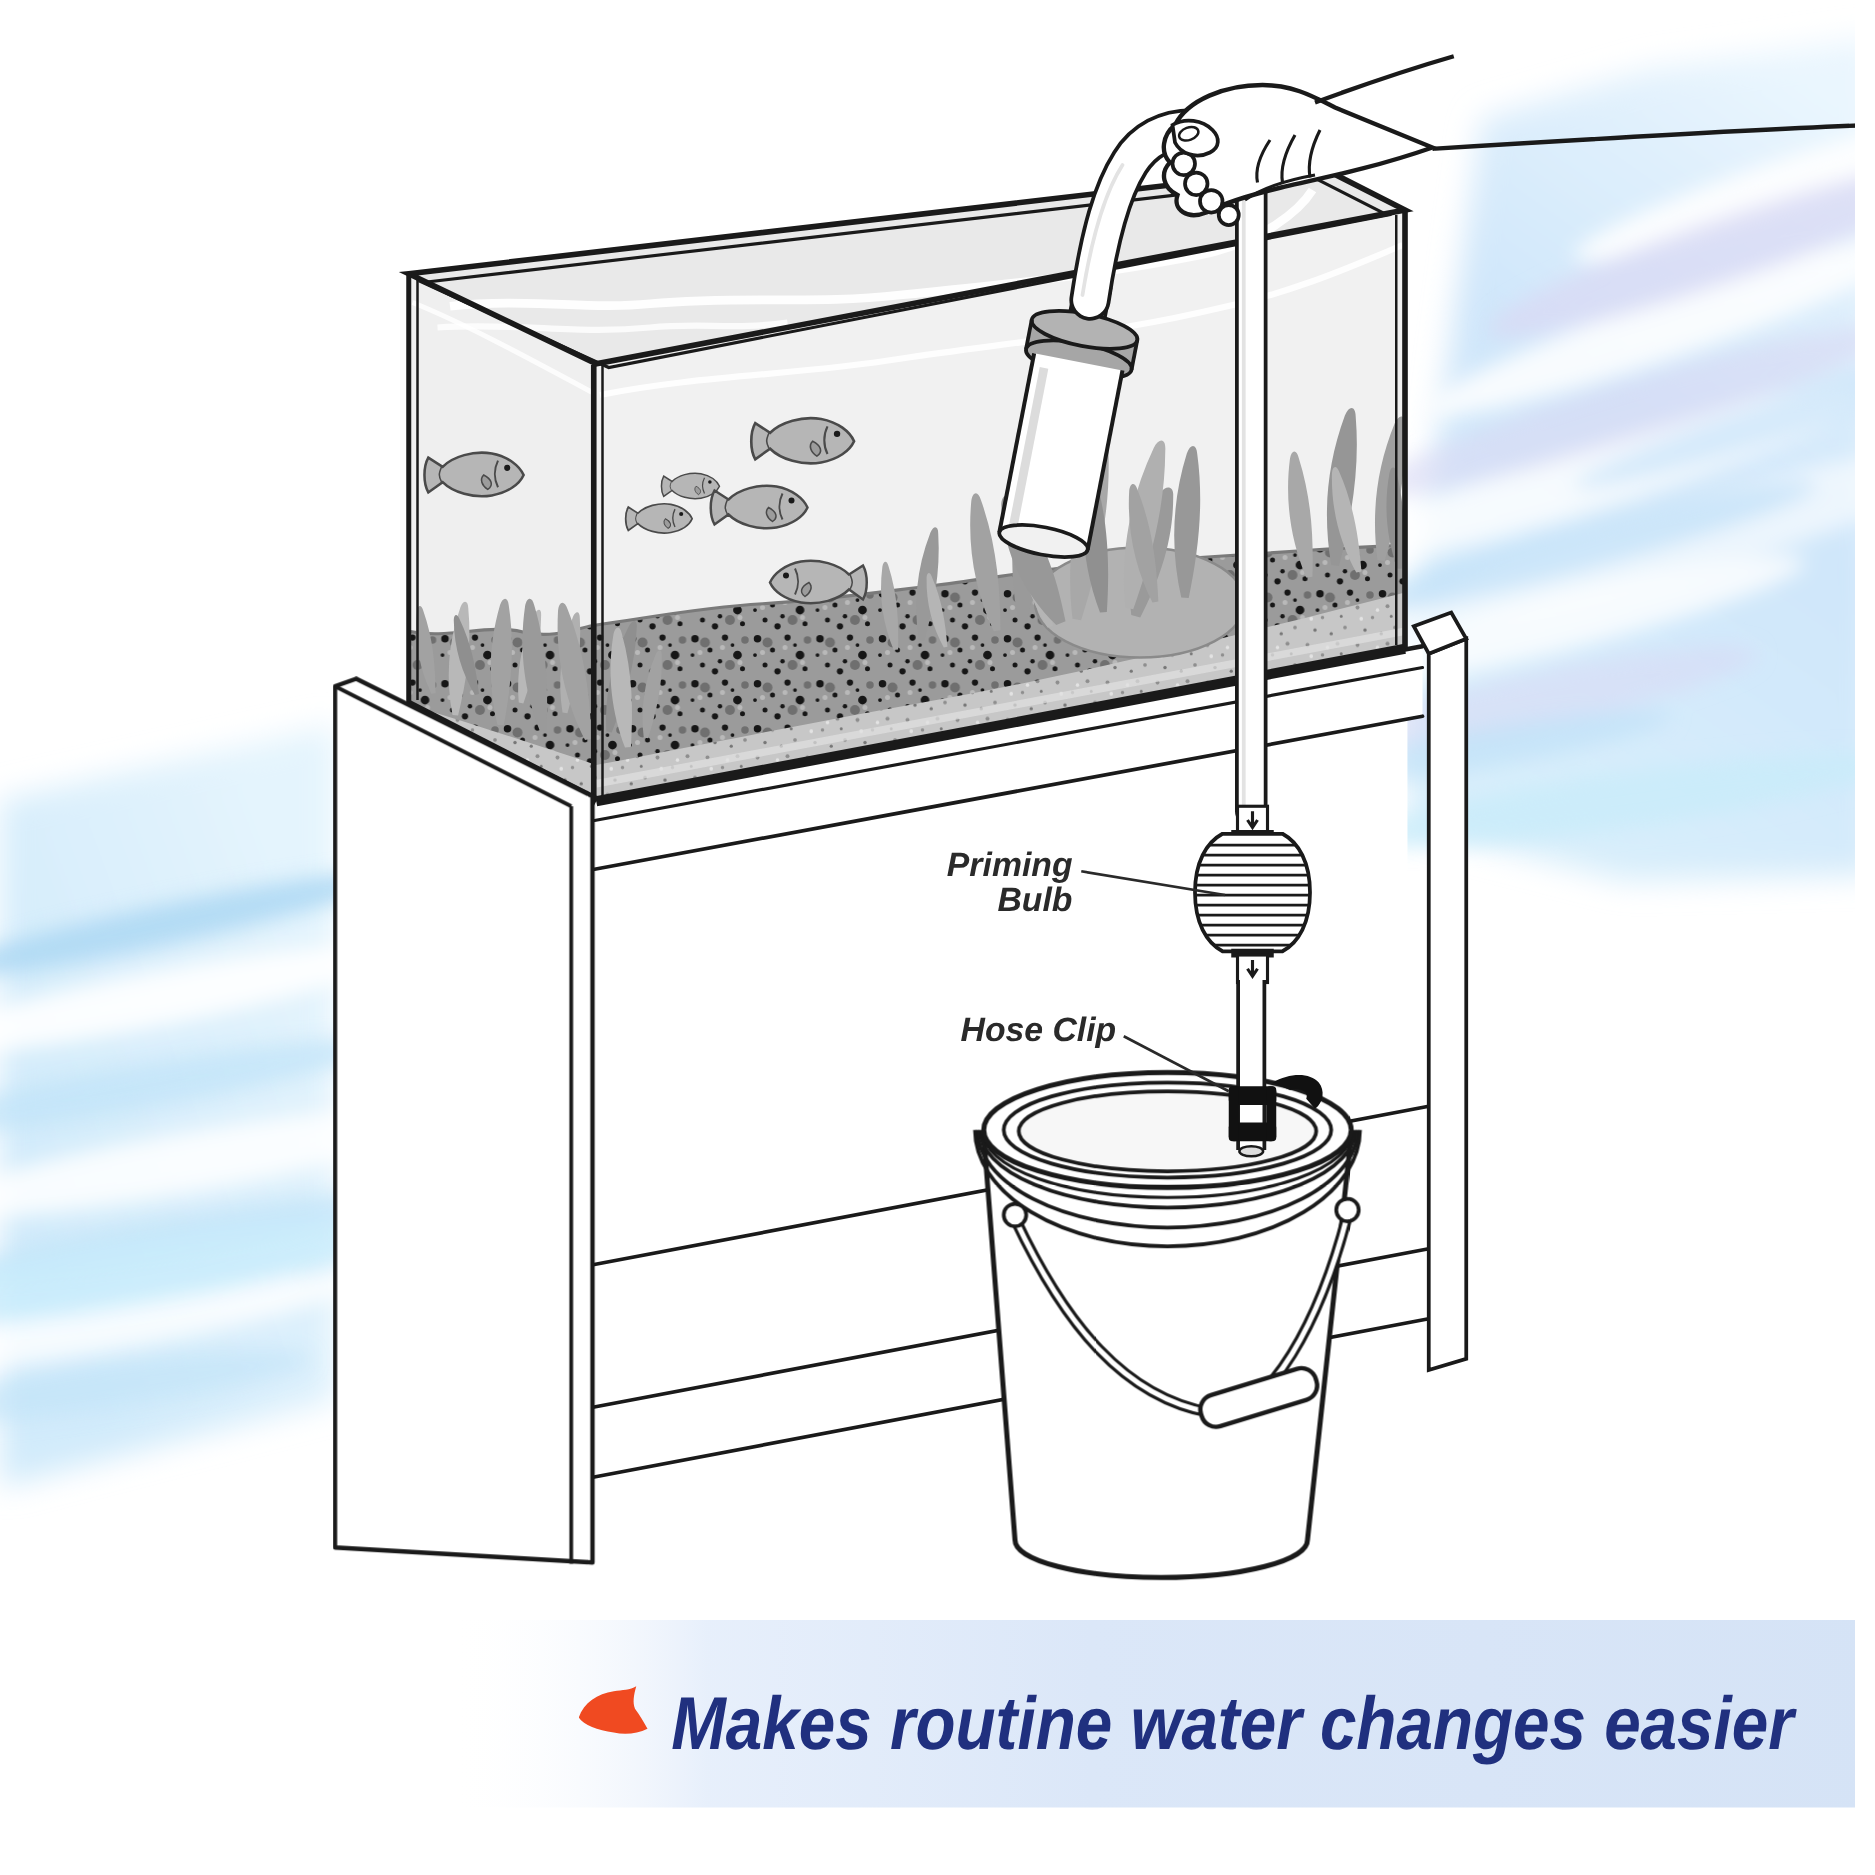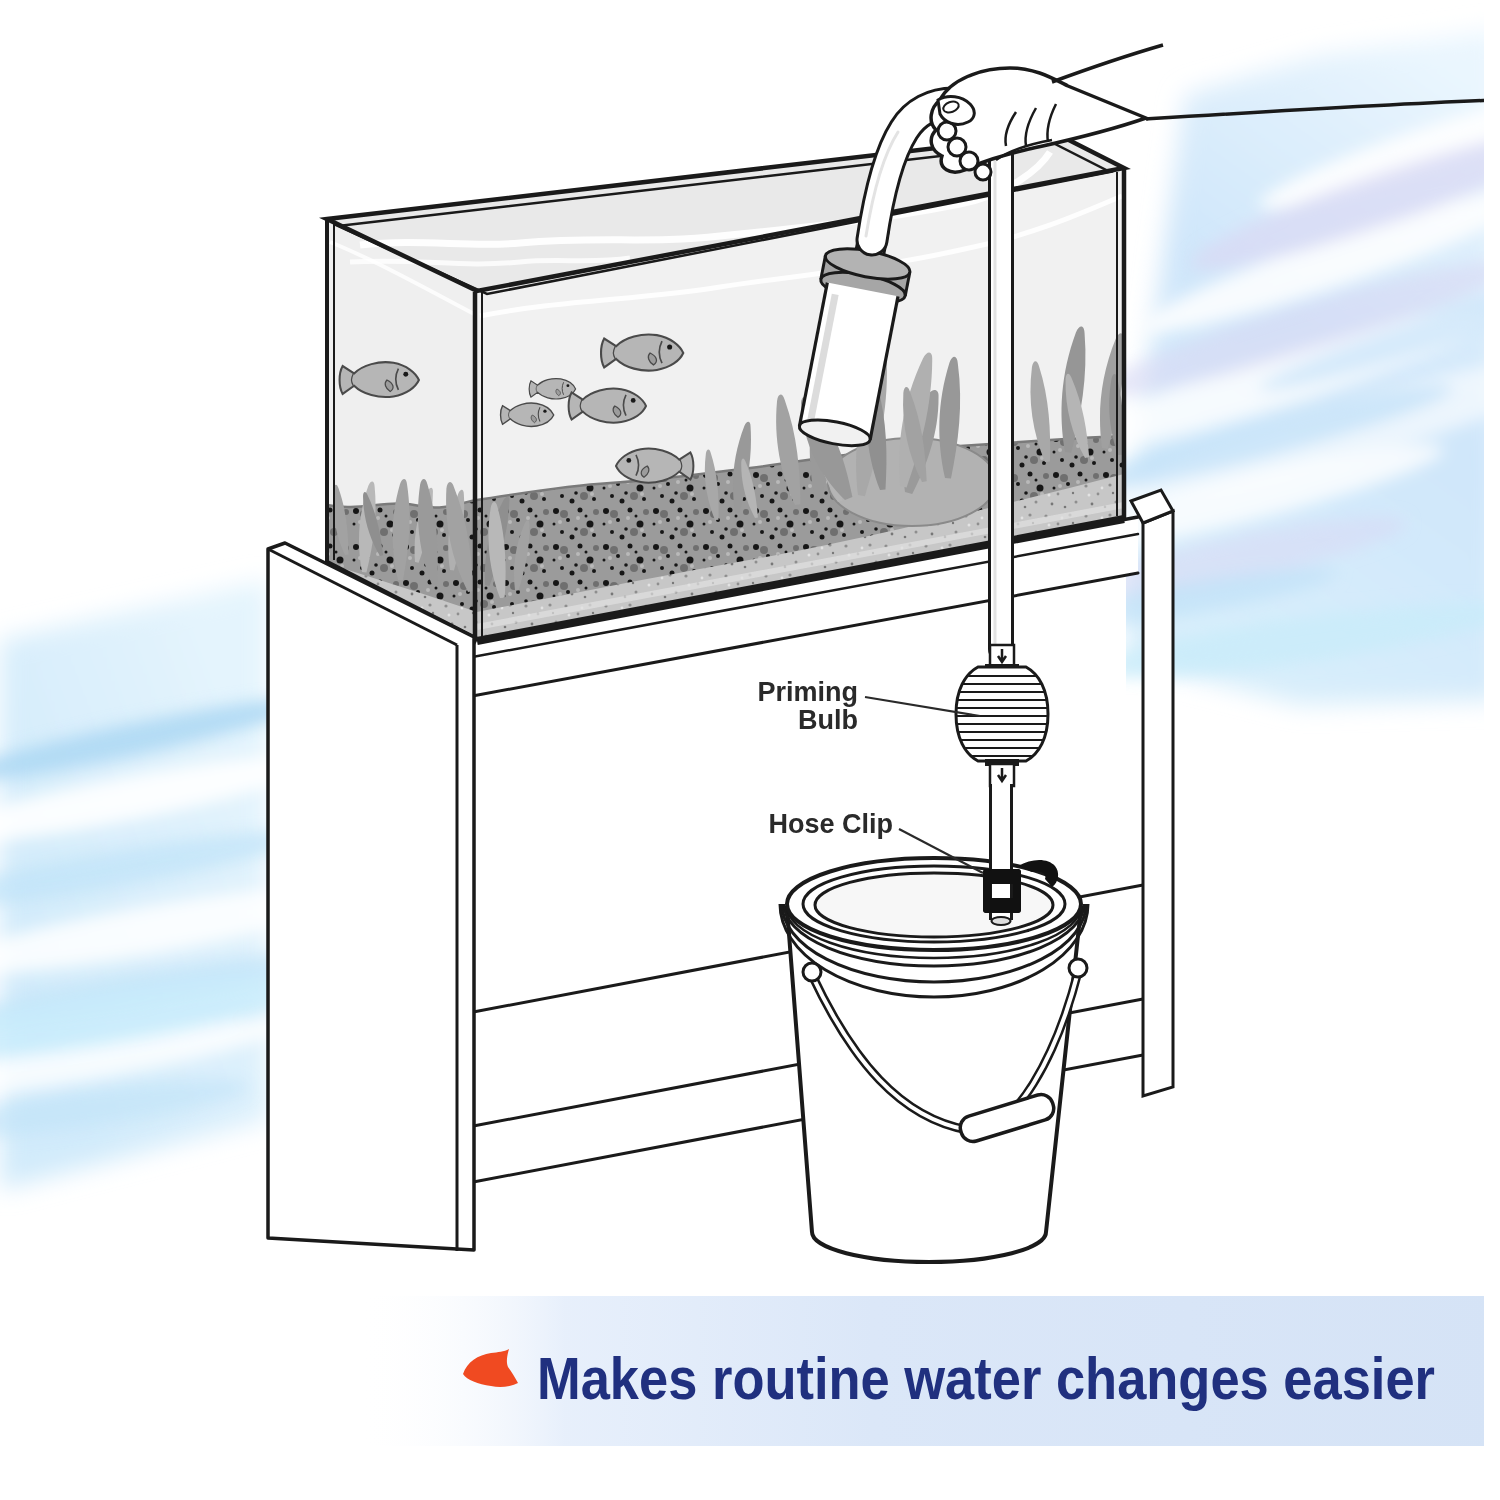--- a/index.html
+++ b/index.html
@@ -1,17 +1,17 @@
 <!DOCTYPE html>
 <html><head>
 <meta charset="utf-8">
 <style>
   html,body{margin:0;padding:0;background:#ffffff;}
   .stage{position:relative;width:1484px;height:1500px;overflow:hidden;background:#4d7c0f;
-         font-family:"Liberation Sans",sans-serif;}
+         font-family:"Liberation Sans",sans-serif;font-style:italic;}
   svg{position:absolute;left:0;top:0;}
   .callout-text{font-family:"Liberation Sans",sans-serif;font-weight:700;font-size:27px;fill:#2a2a2a;}
   .tagline-text{font-family:"Liberation Sans",sans-serif;font-weight:700;font-size:60px;fill:#20307f;}
 </style>
 </head>
 <body>
 
 <div class="stage">
 <svg width="1500" height="1500" viewBox="0 0 1500 1500">
   <defs>

